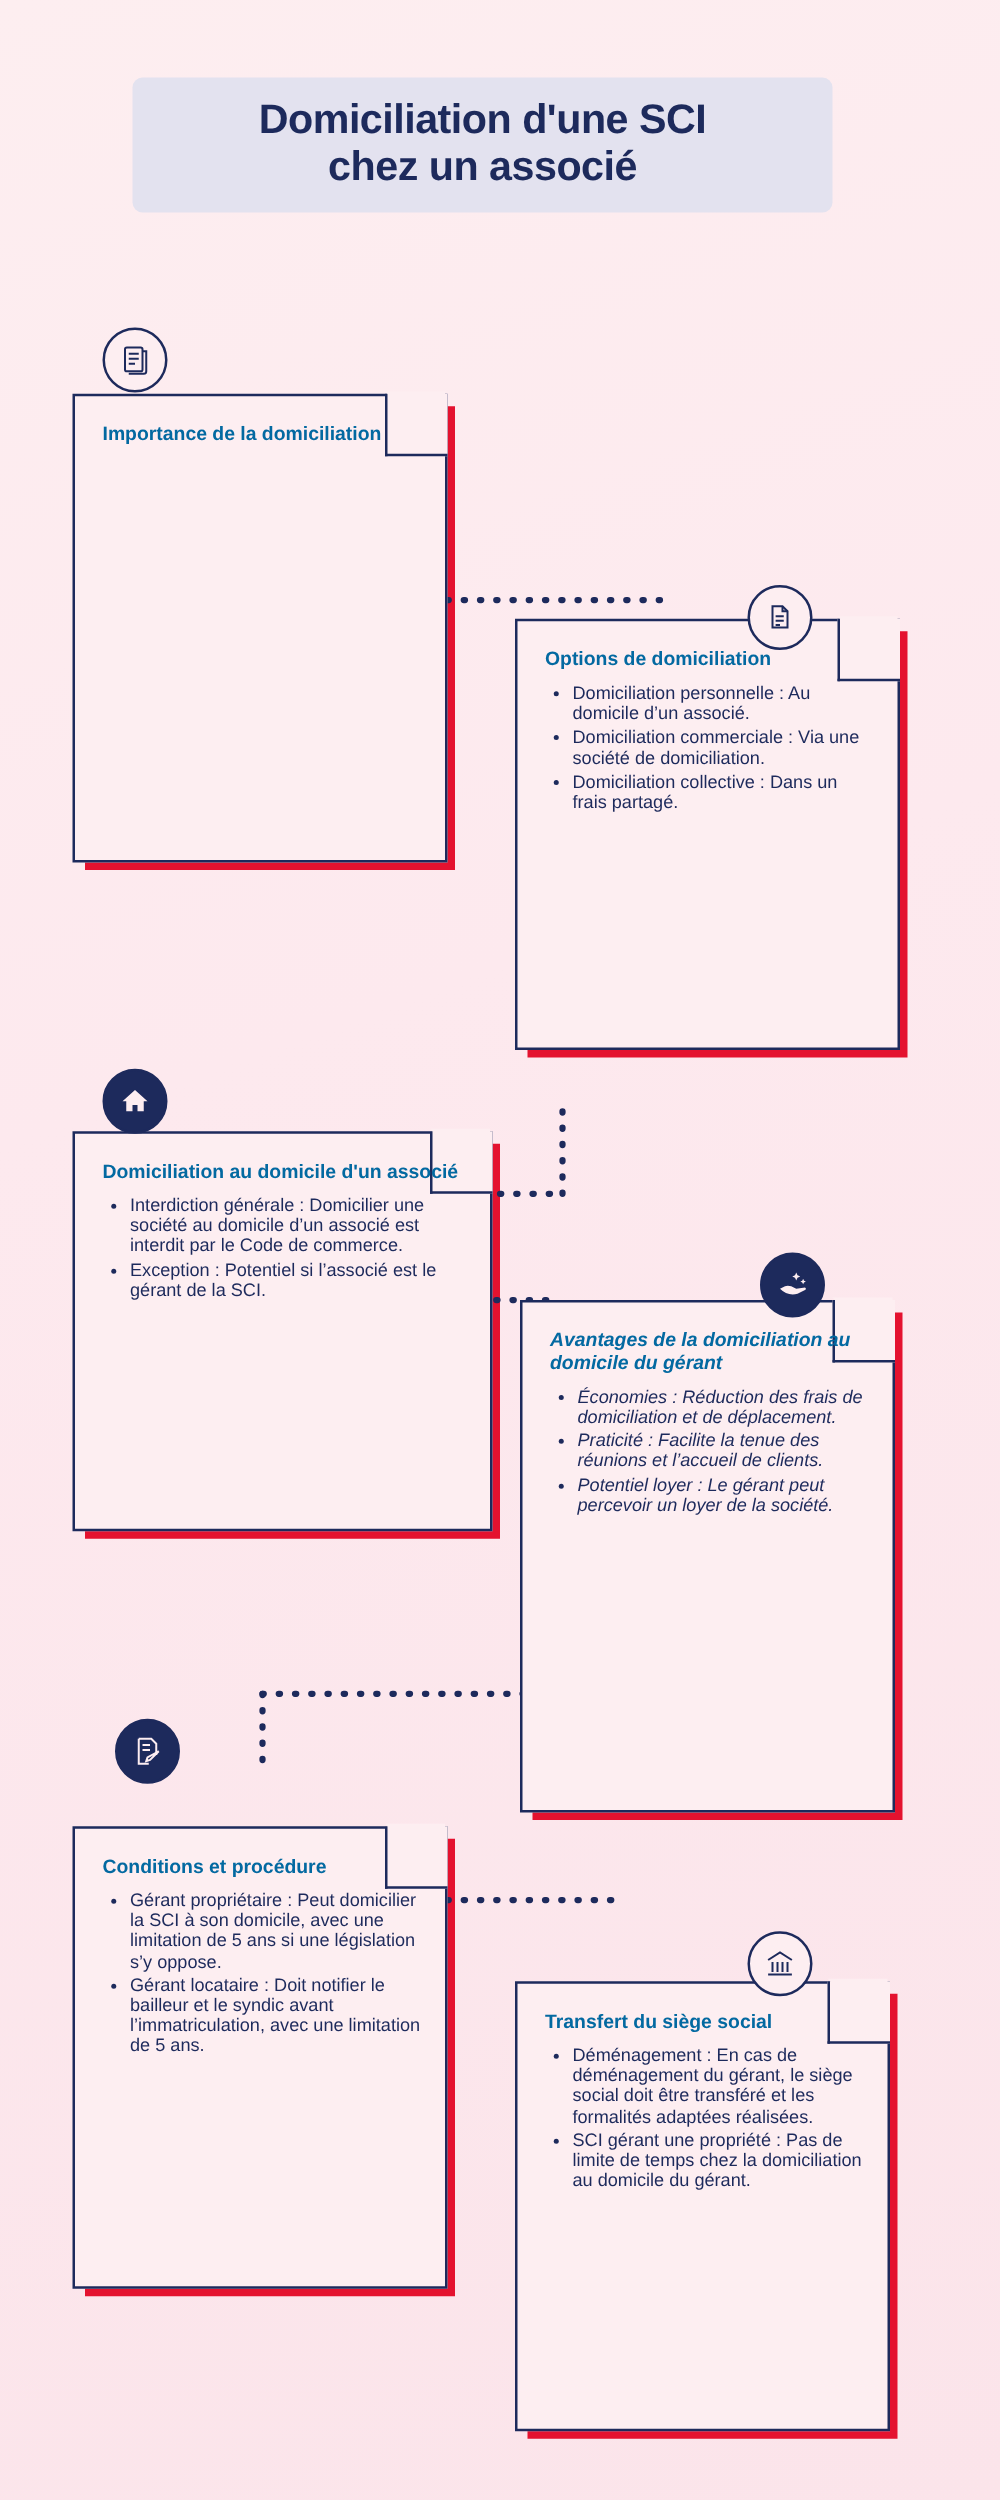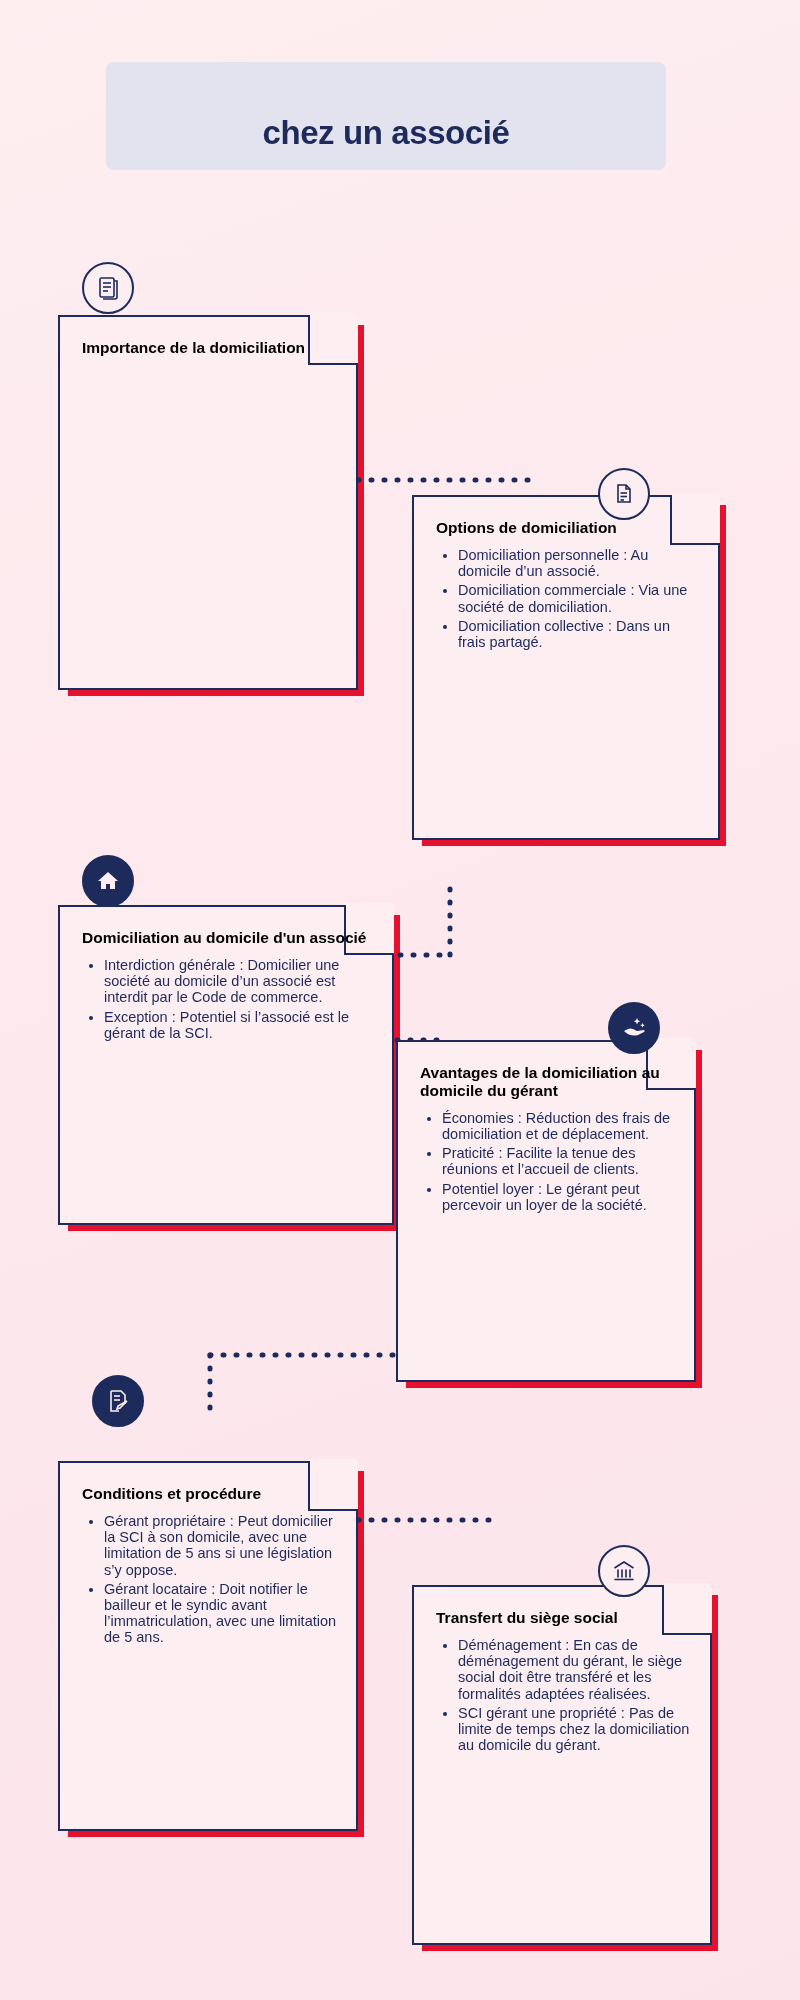--- a/index.html
+++ b/index.html
@@ -78,21 +78,21 @@
     position: absolute;
     left: -2px;
     top: -2px;
     width: 0;
     height: 0;
     border-left: 48px solid transparent;
     border-top: 48px solid #fdeef1;
   }
   .card h2 {
     margin: 0 0 10px 0;
-    color: #000000;
+    color: #0369a1;
     font-size: 15.5px;
     line-height: 1.15;
     font-weight: bold;
   }
   .card ul {
     margin: 0;
     padding-left: 22px;
     color: #1d2a5c;
     font-size: 14.5px;
     line-height: 1.12;
@@ -124,21 +124,21 @@
     z-index: 0;
   }
 </style>
 </head>
 <body>
 
 <div id="infographic">
 
   <div class="title-wrap">
     <h1>
-      <br>
+      <span>Domiciliation d'une SCI</span><br>
       <span>chez un associé</span>
     </h1>
   </div>
 
   <svg class="dots" style="left:340px; top:455px; width:220px; height:50px;">
     <line x1="5" y1="25" x2="190" y2="25" stroke="#1d2a5c" stroke-width="5" stroke-linecap="round" stroke-dasharray="1 12"></line>
   </svg>
   <svg class="dots" style="left:330px; top:880px; width:230px; height:80px;">
     <line x1="5" y1="75" x2="120" y2="75" stroke="#1d2a5c" stroke-width="5" stroke-linecap="round" stroke-dasharray="1 12"></line>
     <line x1="120" y1="75" x2="120" y2="5" stroke="#1d2a5c" stroke-width="5" stroke-linecap="round" stroke-dasharray="1 12"></line>
@@ -203,21 +203,21 @@
         <li>Exception : Potentiel si l’associé est le gérant de la SCI.</li>
       </ul>
     </div>
   </div>
   <div class="icon-badge" style="left:82px; top:855px; background:#1d2a5c;">
     <svg width="26" height="26" viewBox="0 0 26 26" fill="#fdeef1">
       <path d="M13 4 L23 13 h-3 v8 h-5 v-5 h-4 v5 h-5 v-8 h-3 z"></path>
     </svg>
   </div>
 
-  <div class="card" style="left:396px; top:1040px; width:300px; height:342px;">
+  <div class="card" style="left:416px; top:1040px; width:300px; height:410px;font-style:italic;">
     <div class="shadow"></div>
     <div class="fold"></div>
     <div class="card-inner">
       <h2>Avantages de la domiciliation au domicile du gérant</h2>
       <ul>
         <li>Économies : Réduction des frais de domiciliation et de déplacement.</li>
         <li>Praticité : Facilite la tenue des réunions et l’accueil de clients.</li>
         <li>Potentiel loyer : Le gérant peut percevoir un loyer de la société.</li>
       </ul>
     </div>

